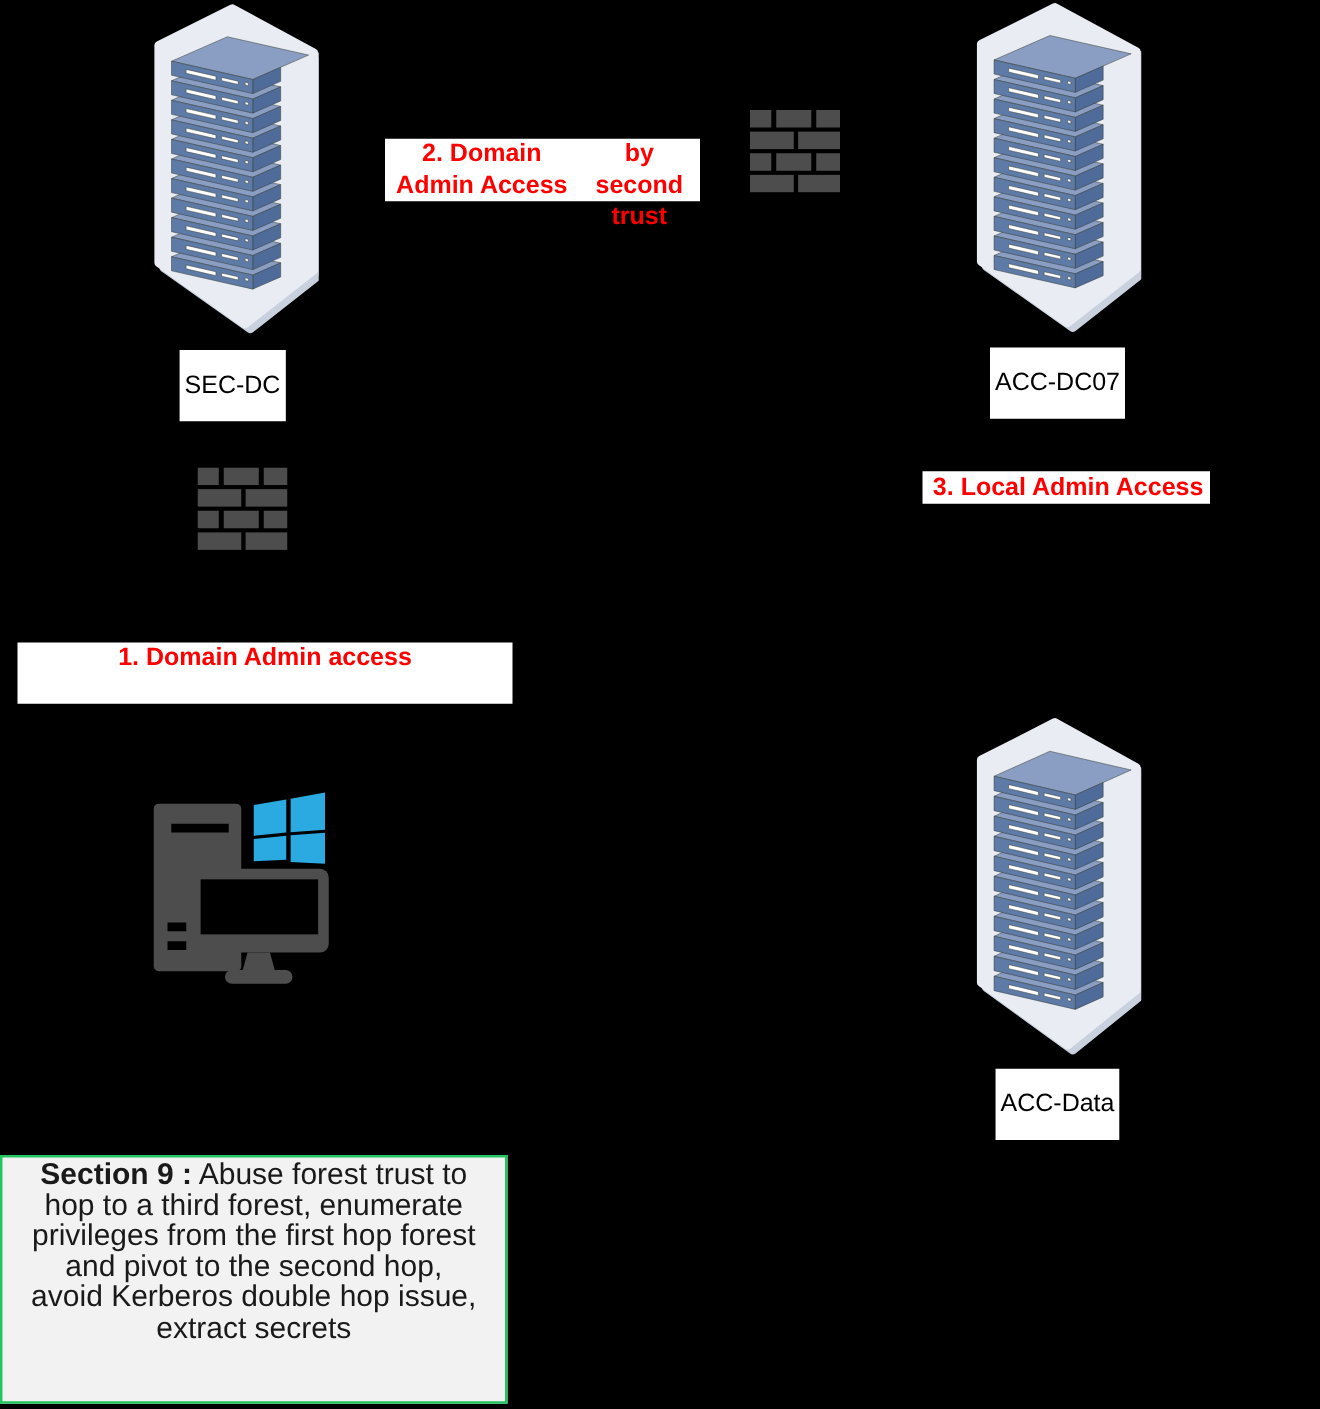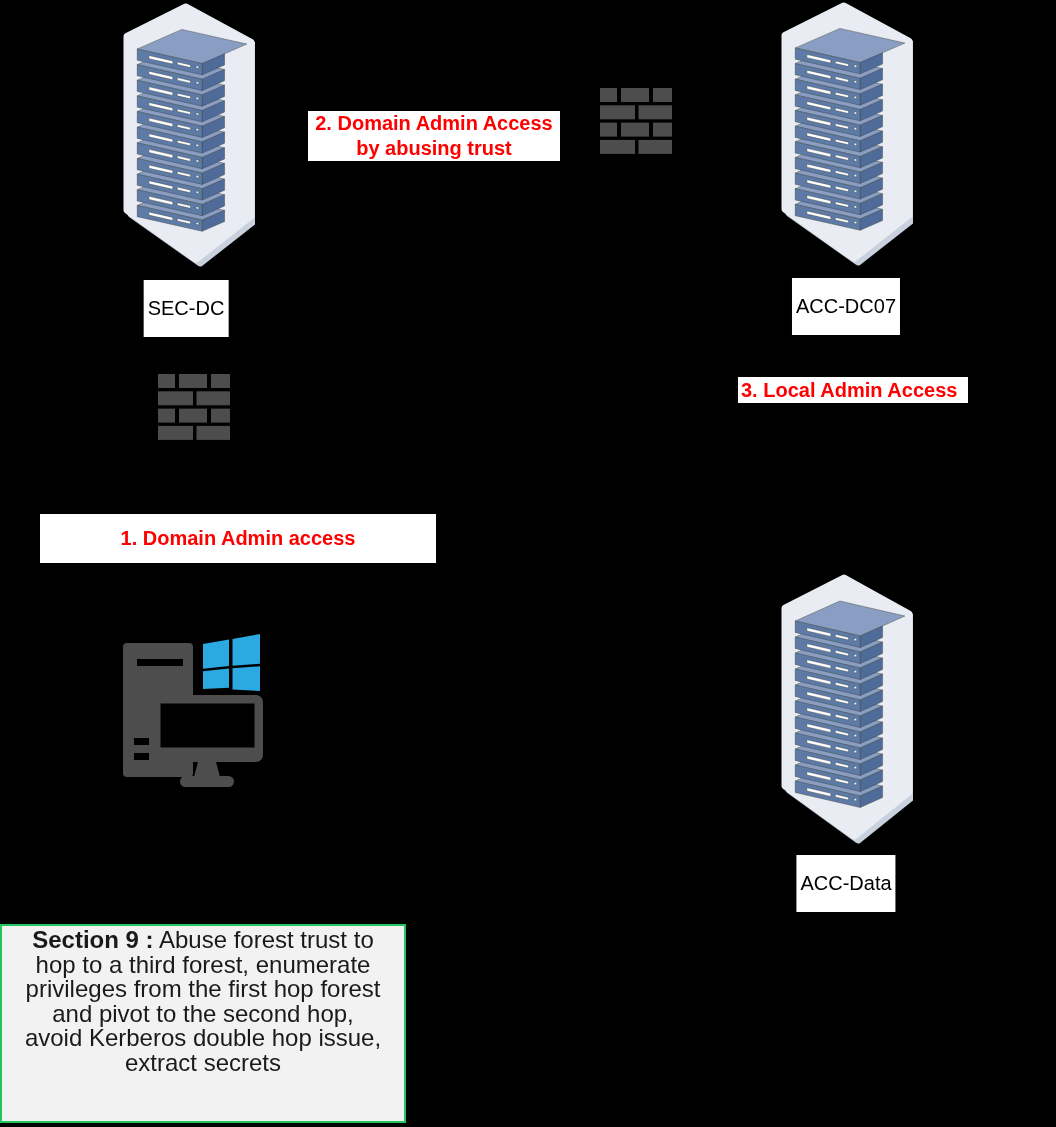--- a/index.html
+++ b/index.html
@@ -11,26 +11,26 @@
   .abs{position:absolute;}
   svg{display:block;}
   .node-label{
     position:absolute;transform:translateX(-50%);
     background:var(--label-bg,#fff);color:var(--node-text,#000);
     font-size:20px;line-height:25px;padding:16px 4px;white-space:nowrap;
   }
   .step{
     position:absolute;background:var(--label-bg,#fff);
     color:var(--step-text,#f00);font-weight:bold;font-size:20px;
-    text-align:center;display:flex;flex-direction:column;justify-content:center;
+    text-align:center;display:flex;flex-direction:row;justify-content:center;
   }
   .step span{display:block;}
   #step2{left:308px;top:111px;width:252px;height:50px;line-height:25px;}
   #step3{left:738px;top:377px;width:230px;height:26px;line-height:26px;text-align:left;padding-left:3px;width:227px;}
-  #step1{left:14px;top:514px;width:396px;height:49px;line-height:24.5px;margin-left:26px;}
+  #step1{left:14px;top:514px;width:396px;height:49px;line-height:24.5px;}
   #note{
     position:absolute;left:0;top:924px;width:406px;height:199px;
     box-sizing:border-box;border:2px solid #22c55e;
     background:var(--note-bg,#f2f2f2);color:var(--note-text,#1a1a1a);
     font-size:24px;line-height:24.5px;text-align:center;padding:2px 20px;
   }
   #note .bold{font-weight:bold;}
   #note .spacer{height:24.5px;}
 </style>
 </head>
@@ -144,21 +144,21 @@
 
   <svg class="abs" style="left:600px;top:88px" width="72" height="66" viewBox="0 0 72 66">
     <use href="#firewall-art"></use>
   </svg>
   <svg class="abs" style="left:158px;top:374px" width="72" height="66" viewBox="0 0 72 66">
     <use href="#firewall-art"></use>
   </svg>
 
   <div id="step2" class="step">
     <span>2. Domain Admin Access</span>
-    <span>by abusing trust</span>
+    <span>by second trust</span>
   </div>
   <div id="step3" class="step">
     <span>3. Local Admin Access</span>
   </div>
   <div id="step1" class="step">
     <span>1. Domain Admin access</span>
   </div>
 
   <svg class="abs" style="left:118px;top:628px" width="148" height="162" viewBox="0 0 148 162">
     <g>

